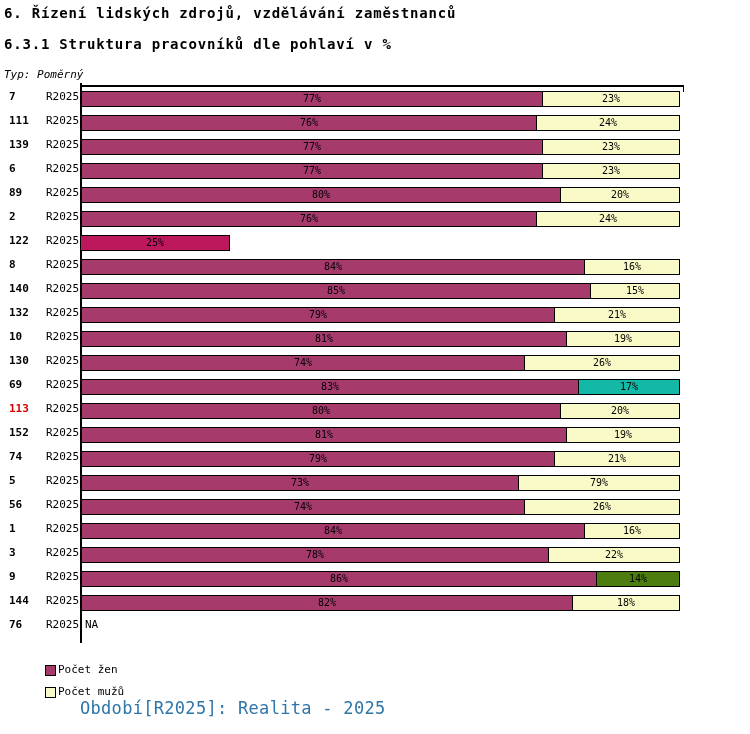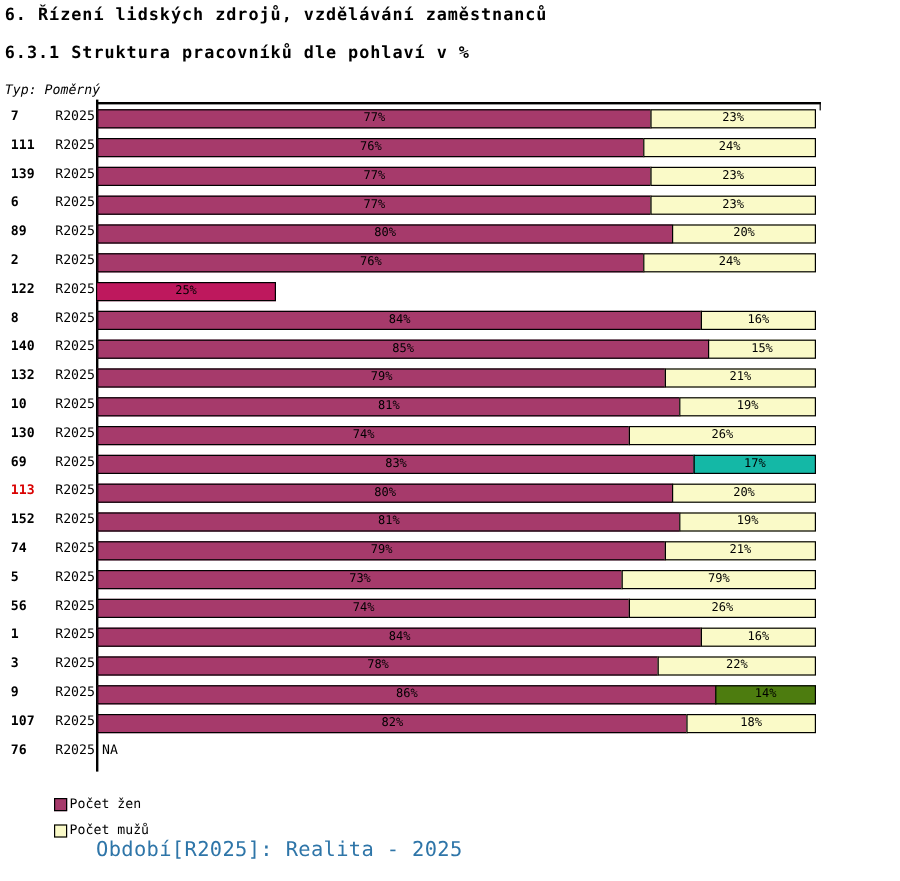--- a/index.html
+++ b/index.html
@@ -263,21 +263,21 @@
       </div>
       <div class="chart-row">
         <span class="cat-label">9</span>
         <span class="period-label">R2025</span>
         <div class="bar">
           <div class="seg women" style="width: 516px; background: rgb(166, 58, 107);">86%</div>
           <div class="seg men" style="width: 84px; background: #4d7c0f;">14%</div>
         </div>
       </div>
       <div class="chart-row">
-        <span class="cat-label">107</span>
+        <span class="cat-label">144</span>
         <span class="period-label">R2025</span>
         <div class="bar">
           <div class="seg women" style="width: 492px; background: rgb(166, 58, 107);">82%</div>
           <div class="seg men" style="width: 108px; background: rgb(250, 250, 200);">18%</div>
         </div>
       </div>
       <div class="chart-row">
         <span class="cat-label">76</span>
         <span class="period-label">R2025</span>
         <span class="na-label">NA</span>

